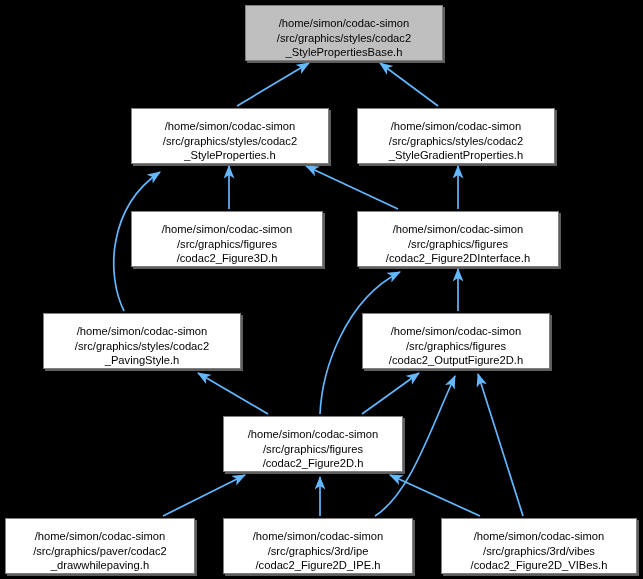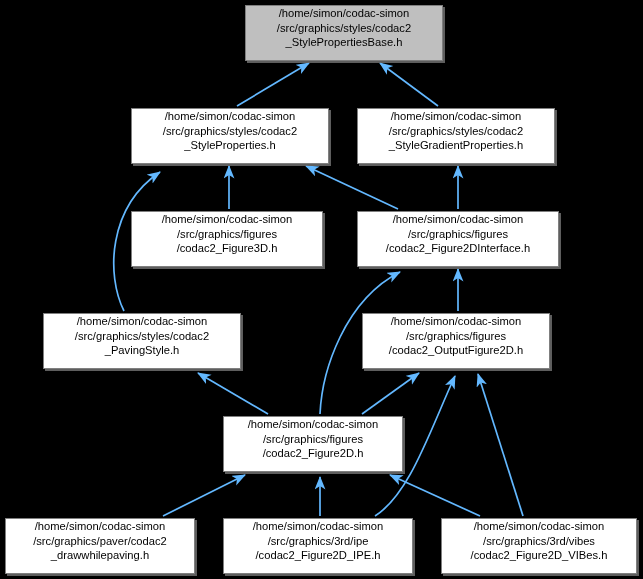--- a/index.html
+++ b/index.html
@@ -24,21 +24,21 @@
     height: 579px;
     display: block;
   }
   .node {
     position: absolute;
     box-sizing: border-box;
     border: 1px solid #7f7f7f;
     background: #ffffff;
     color: #000000;
     display: flex;
-    align-items: flex-start;
+    align-items: flex-end;
     justify-content: center;
     text-align: center;
     font-size: 11.2px;
     line-height: 14.6px;
     letter-spacing: 0px;
     white-space: pre-line;
     z-index: 5;
     box-shadow: 2px 2px 0 0 rgba(110,110,110,0.85);
   }
   .node.current {

